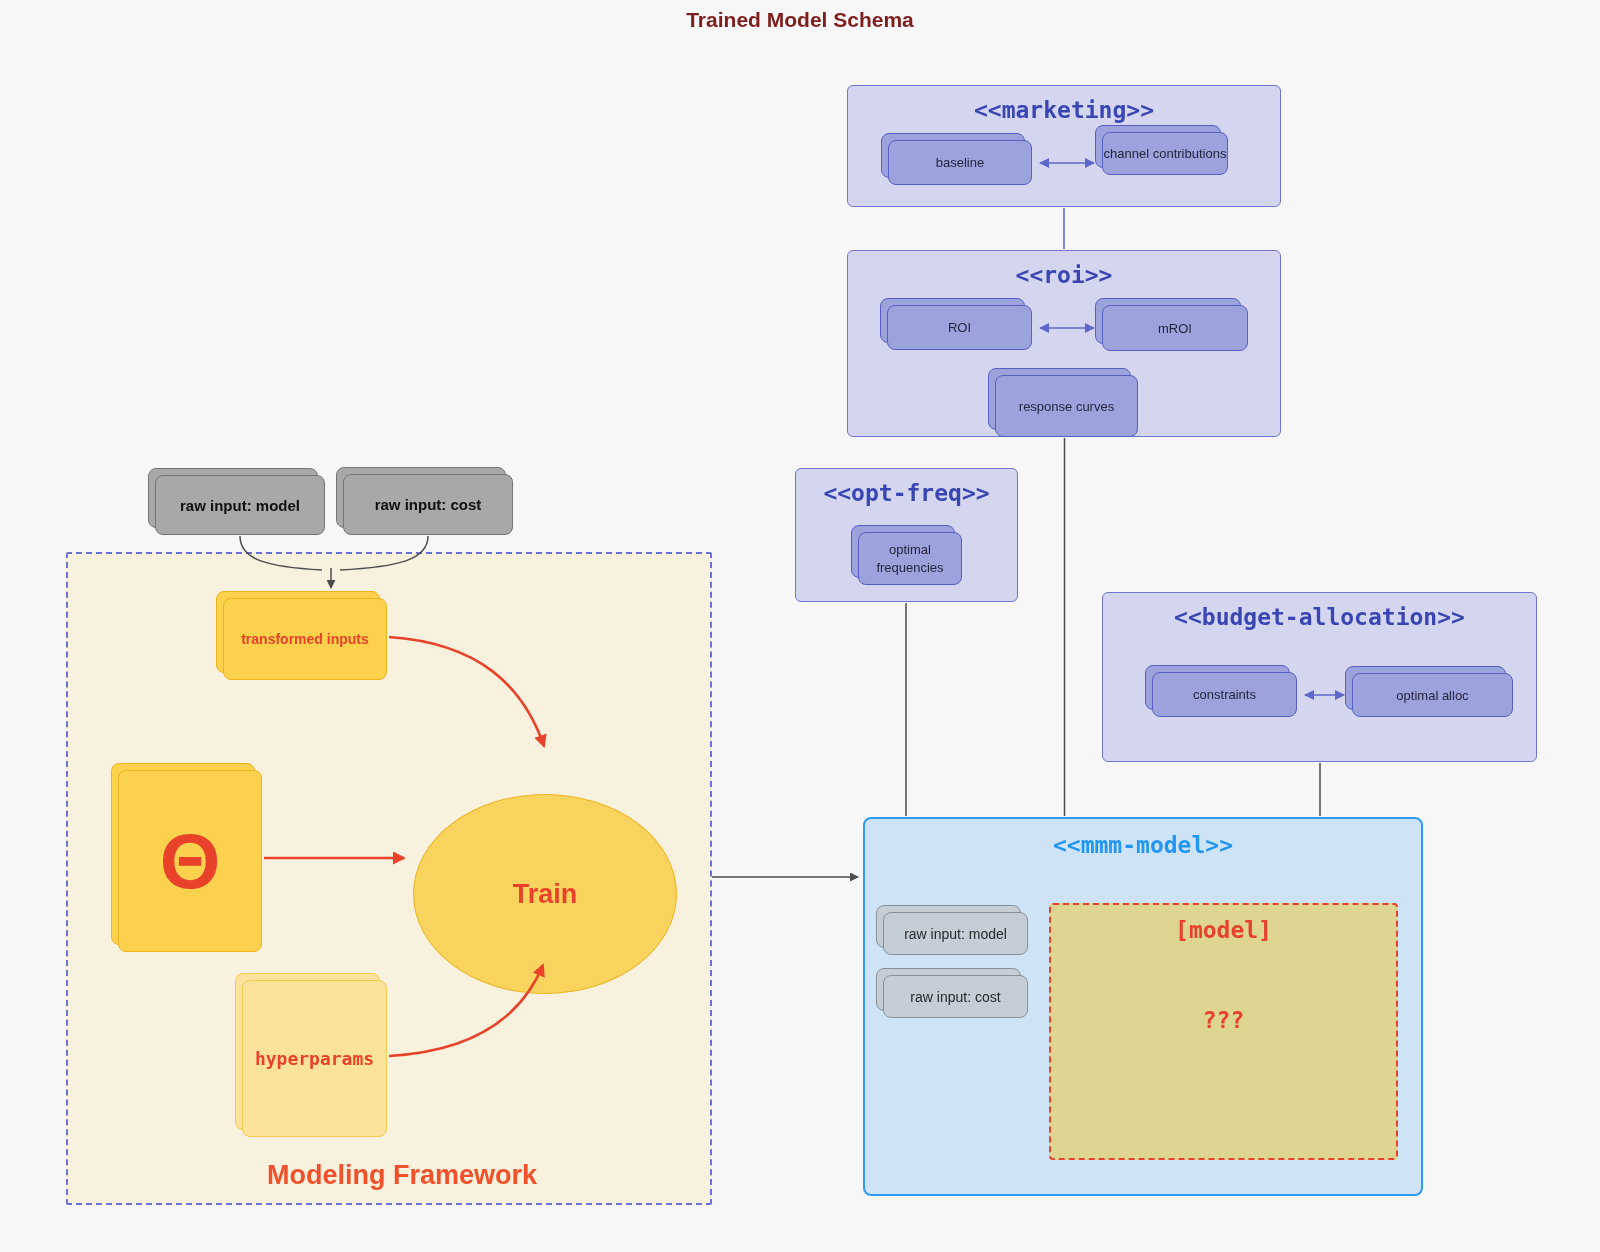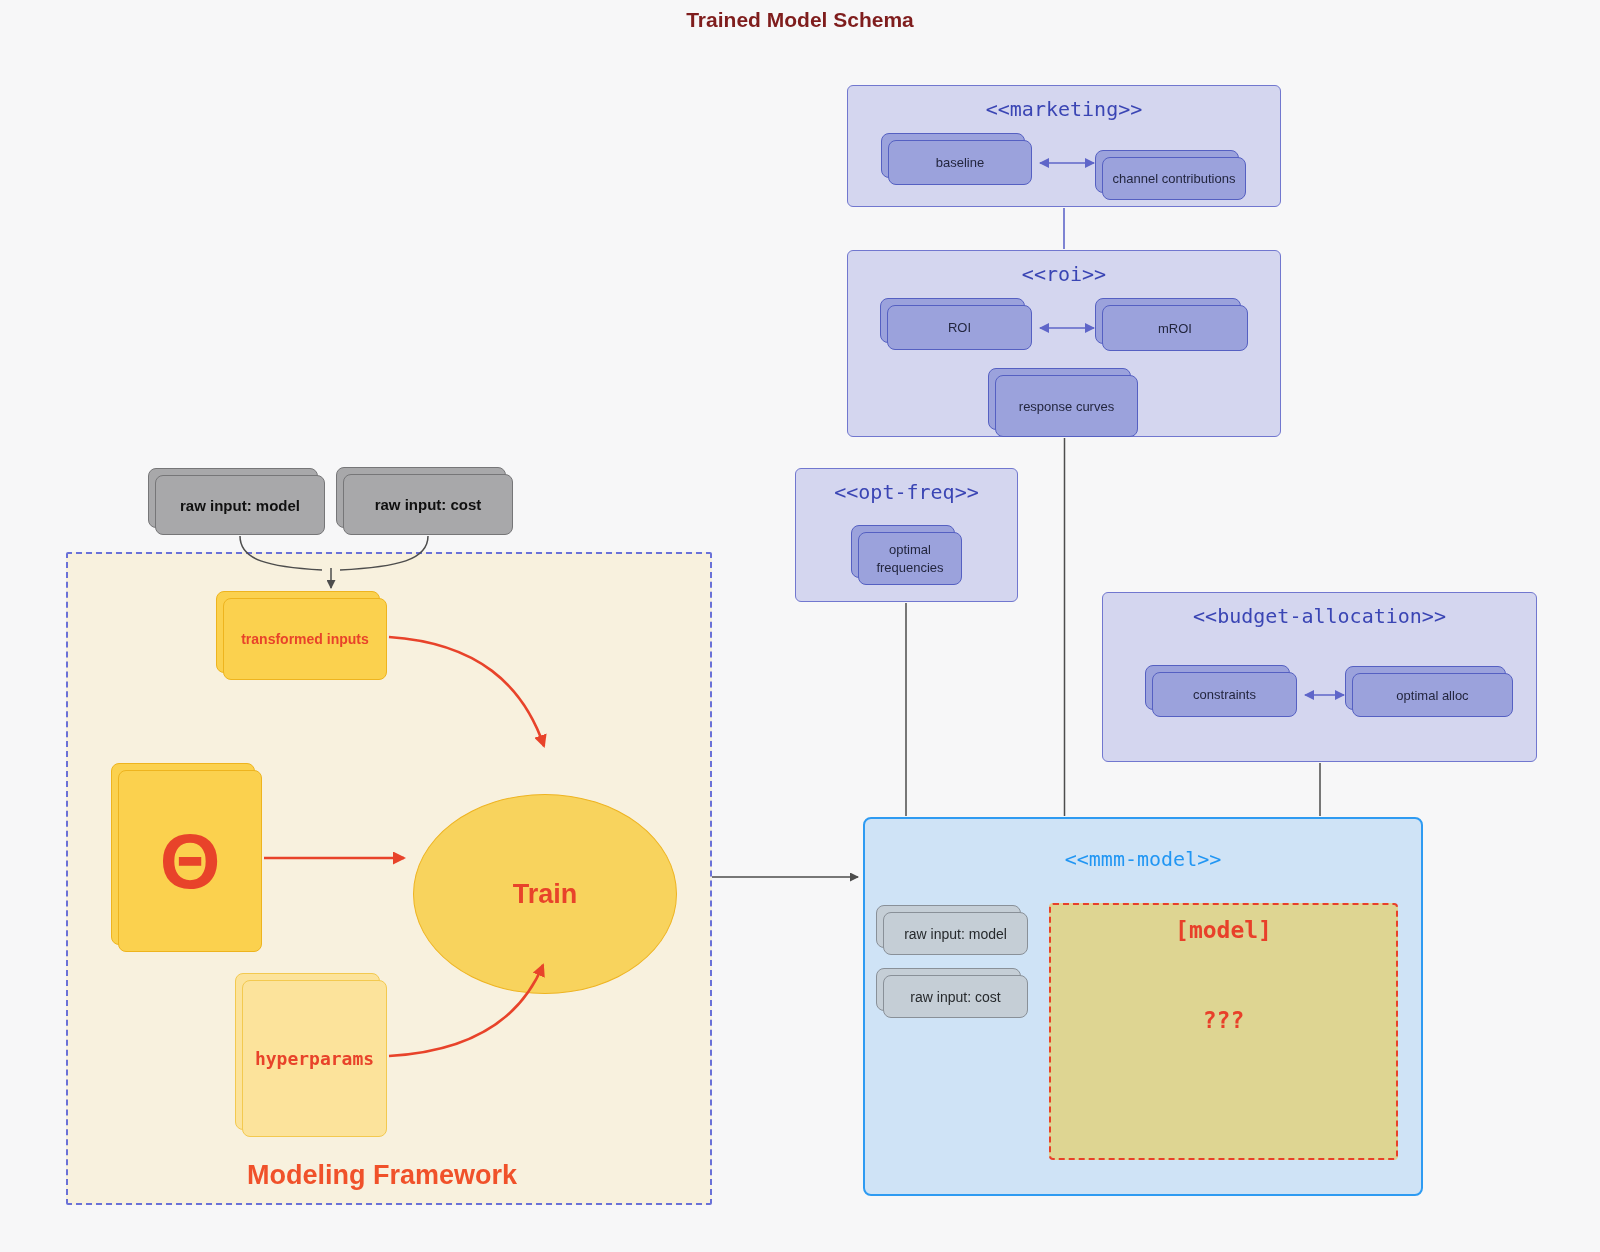--- a/index.html
+++ b/index.html
@@ -5,23 +5,23 @@
   html,body{margin:0;padding:0;background:#f7f7f8;font-family:"Liberation Sans",sans-serif;}
   #canvas{position:relative;width:1600px;height:1252px;background:#f7f7f8;overflow:hidden;}
 
   .page-title{position:absolute;left:400px;top:8px;width:800px;text-align:center;
     font-size:21px;font-weight:bold;color:#7f1d1d;}
 
   
   .group{position:absolute;border-radius:6px;box-sizing:border-box;}
   .group.purple{background:#d4d6ef;border:1.3px solid #7177cf;}
   .group-title{width:100%;text-align:center;font-family:"DejaVu Sans Mono",monospace;
-    font-weight:normal;font-size:20px;color:#3a45b4;padding-top:11px;}
+    font-weight:bold;font-size:23px;color:#3a45b4;padding-top:11px;}
   .group.mmm{background:#cfe3f6;border:2px solid #2e9bf2;border-radius:8px;}
-  .group.mmm .group-title{color:#2196f3;padding-top:28px;}
+  .group.mmm .group-title{color:#2196f3;padding-top:13px;}
   .group.framework{background:#f8f1de;border:2px dashed #6a71d8;border-radius:2px;}
 
   
   .stack{position:absolute;}
   .stack .layer{position:absolute;left:0;top:0;right:0;bottom:0;border-radius:8px;
     background:var(--fill);border:1.4px solid var(--stroke);box-sizing:border-box;}
   .stack .layer.back{transform:translate(-7px,-7px);}
   .stack .layer.front{display:flex;align-items:center;justify-content:center;text-align:center;}
 
   .node-purple{--fill:#9ba2dc;--stroke:#5560c2;}
@@ -47,21 +47,21 @@
     display:flex;align-items:center;justify-content:center;box-sizing:border-box;}
   .ellipse .lbl{font-size:27px;font-weight:bold;color:#e8432a;}
 
   .model-box{position:absolute;background:#ded592;border:2.4px dashed #e8402a;border-radius:4px;
     box-sizing:border-box;text-align:center;}
   .model-tag{margin-top:12px;font-family:"DejaVu Sans Mono",monospace;font-size:23px;
     font-weight:bold;color:#e8402a;}
   .model-q{margin-top:64px;font-family:"DejaVu Sans Mono",monospace;font-size:23px;
     font-weight:bold;color:#e8402a;}
 
-  .framework-label{position:absolute;left:232px;top:1160px;width:300px;text-align:center;
+  .framework-label{position:absolute;left:252px;top:1160px;width:300px;text-align:center;
     font-size:27px;font-weight:bold;color:#f0512a;}
 
   svg.edges{position:absolute;left:0;top:0;pointer-events:none;}
 </style>
 </head>
 <body>
 
 <div id="canvas">
 
   <div class="page-title">Trained Model Schema</div>
@@ -101,21 +101,21 @@
         <span>raw input: cost</span>
       </div>
   </div>
 
   <div class="stack node-purple" style="left:888px;top:140px;width:144px;height:45px;">
     <div class="layer back"></div>
     <div class="layer front">
         <span>baseline</span>
       </div>
   </div>
-  <div class="stack node-purple" style="left:1102px;top:157px;width:144px;height:43px;">
+  <div class="stack node-purple" style="left:1102px;top:132px;width:126px;height:43px;">
     <div class="layer back"></div>
     <div class="layer front">
         <span>channel contributions</span>
       </div>
   </div>
 
   <div class="stack node-purple" style="left:887px;top:305px;width:145px;height:45px;">
     <div class="layer back"></div>
     <div class="layer front">
         <span>ROI</span>

